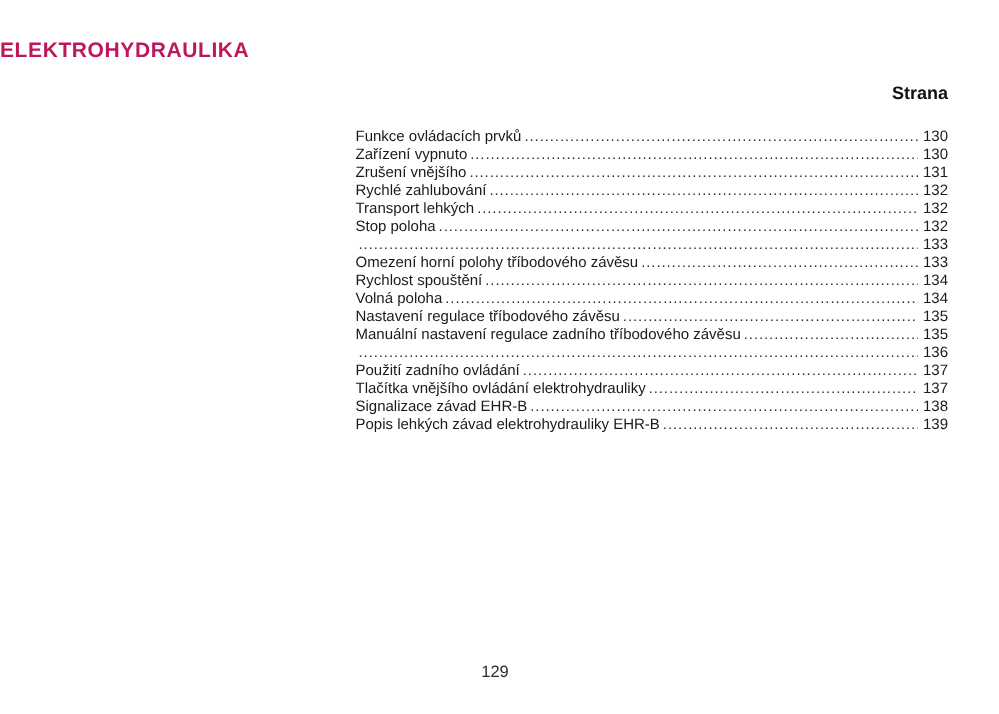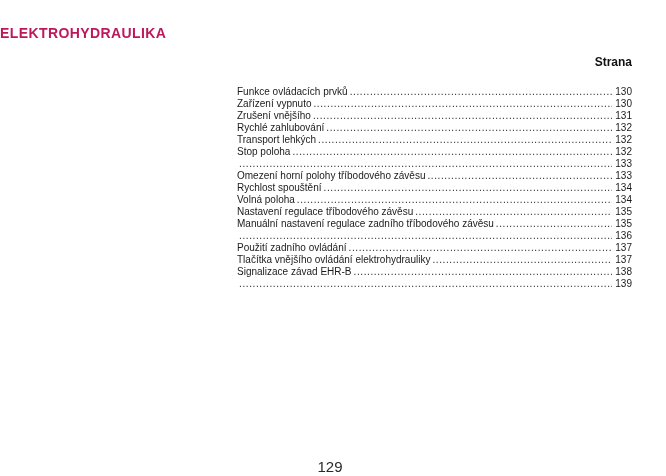--- a/index.html
+++ b/index.html
@@ -60,25 +60,25 @@
     margin-left: 2px;
     color: #2a2a2a;
   }
   .toc-page {
     flex: 0 0 auto;
     padding-left: 3px;
     text-align: right;
   }
   .page-footer {
     position: absolute;
-    top: 458px;
+    top: 442px;
     left: 0;
     width: 660px;
     text-align: center;
-    font-size: 15px;
+    font-size: 11px;
     color: #2a2a2a;
   }
 </style>
 </head>
 <body>
 
 <div class="page">
 
   <div class="doc-title">ELEKTROHYDRAULIKA</div>
 
@@ -173,20 +173,21 @@
     <span class="toc-page">137</span>
   </div>
 
   <div class="toc-row">
     <span class="toc-label">Signalizace závad EHR-B</span>
     <span class="toc-dots">............................................................................................................................................................................................................................</span>
     <span class="toc-page">138</span>
   </div>
 
   <div class="toc-row">
+    <span class="toc-label">Popis lehkých závad elektrohydrauliky EHR-B</span>
     <span class="toc-dots">............................................................................................................................................................................................................................</span>
     <span class="toc-page">139</span>
   </div>
 </div>
   </div>
 
   <div class="page-footer">129</div>
 
 </div>
 

